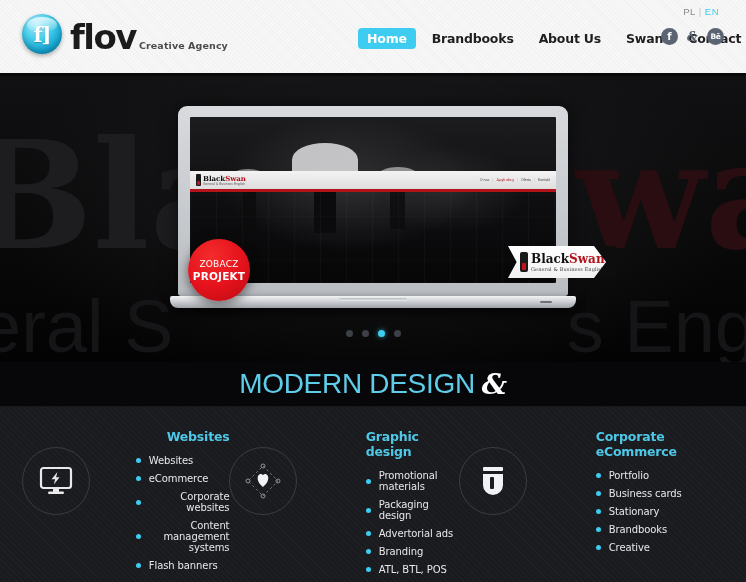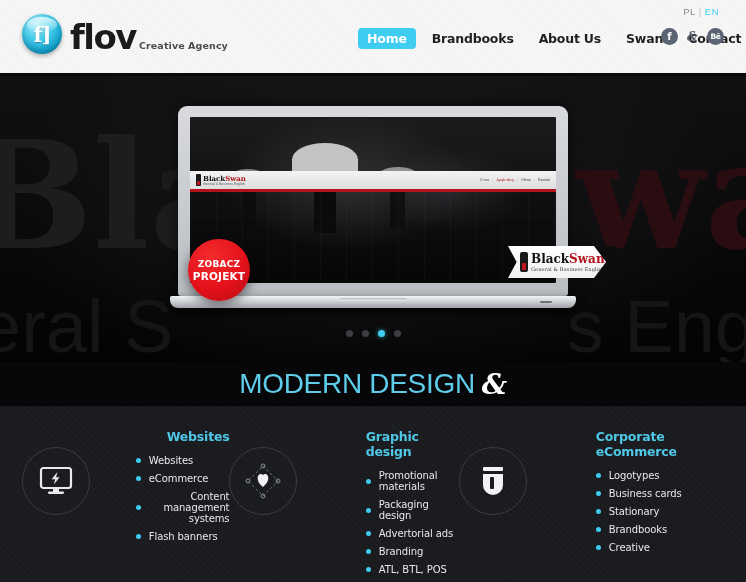--- a/index.html
+++ b/index.html
@@ -164,21 +164,21 @@
     background: #6e7277; border-radius: 1px;
   }
 
   
   #badge {
     position: absolute; left: 188px; top: 163px; width: 62px; height: 62px;
     border-radius: 50%; background: radial-gradient(circle at 38% 28%, #f42c2c 0%, #e3111b 55%, #b70c14 100%);
     display: flex; flex-direction: column; align-items: center; justify-content: center;
     box-shadow: 0 3px 12px rgba(0,0,0,.55); cursor: pointer; z-index: 6;
   }
-  #badge .l1 { font-size: 9px; color: #fff; font-weight: bold; letter-spacing: .2px; line-height: 11px; font-family: "DejaVu Sans", sans-serif;}
+  #badge .l1 { font-size: 9px; color: #fff; font-weight: normal; letter-spacing: .2px; line-height: 11px; font-family: "DejaVu Sans", sans-serif;}
   #badge .l2 { font-size: 10.5px; color: #fff; font-weight: bold; letter-spacing: .2px; line-height: 12px; font-family: "DejaVu Sans", sans-serif;}
 
   
   #ribbon {
     position: absolute; left: 508px; top: 170px; width: 108px; height: 32px; z-index: 6;
     background: linear-gradient(180deg, #ffffff 0%, #f1f1f1 100%);
     clip-path: polygon(0 0, 100% 0, 100% 100%, 0 100%, 8% 50%);
     display: flex; align-items: center; padding-left: 12px; gap: 3px;
     box-shadow: 0 2px 8px rgba(0,0,0,.5);
   }
@@ -375,20 +375,24 @@
           <div class="svc-li">
               <span class="b"></span>
               <span>Websites</span>
             </div>
           <div class="svc-li">
               <span class="b"></span>
               <span>eCommerce</span>
             </div>
           <div class="svc-li">
               <span class="b"></span>
+              <span>Corporate websites</span>
+            </div>
+          <div class="svc-li">
+              <span class="b"></span>
               <span>Content management systems</span>
             </div>
           <div class="svc-li">
               <span class="b"></span>
               <span>Flash banners</span>
             </div>
         </div>
       </div>
 
       <div class="svc-col c3">
@@ -438,21 +442,21 @@
             <rect x="12" y="13" width="4" height="12" rx="1" fill="#1a1b1f"></rect>
           </svg>
         </div>
       </div>
 
       <div class="svc-col">
         <div class="svc-txt">
           <div class="svc-title">Corporate eCommerce</div>
           <div class="svc-li">
               <span class="b"></span>
-              <span>Logotypes</span>
+              <span>Portfolio</span>
             </div>
           <div class="svc-li">
               <span class="b"></span>
               <span>Business cards</span>
             </div>
           <div class="svc-li">
               <span class="b"></span>
               <span>Stationary</span>
             </div>
           <div class="svc-li">

